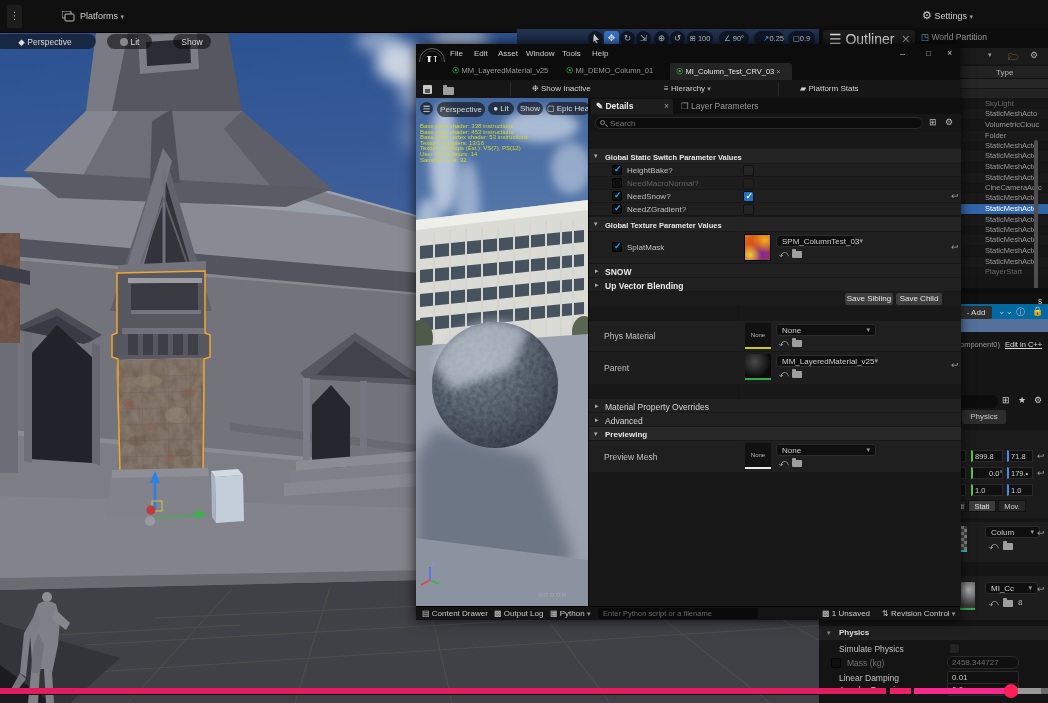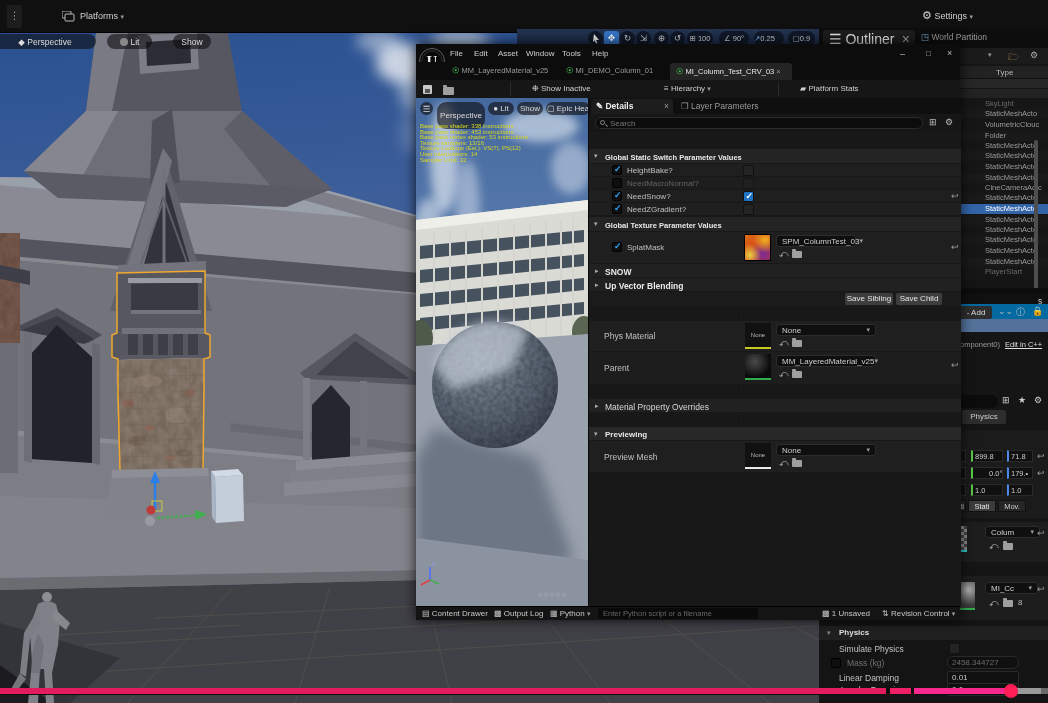--- a/index.html
+++ b/index.html
@@ -225,21 +225,21 @@
       <circle cx="7.5" cy="7.5" r="7.5" fill="#101828"></circle>
       <path d="M6,3 L11,9 L8,9 L9.5,12 L8,12.6 L6.8,9.6 L5,11 Z" fill="#e8e8e8"></path>
     </svg>
   <div class="abs" style="left:87px;top:2px;width:15px;height:15px;border-radius:3px;background:#3573c4;color:#fff;font-size:9px;text-align:center;line-height:15px">✥</div>
   <div class="abs" style="left:103px;top:2px;width:15px;height:15px;border-radius:8px;background:#101828;color:#ccc;font-size:8.5px;text-align:center;line-height:15px">↻</div>
   <div class="abs" style="left:119px;top:2px;width:15px;height:15px;border-radius:8px;background:#101828;color:#ccc;font-size:8.5px;text-align:center;line-height:15px">⇲</div>
   <div class="abs" style="left:137px;top:2px;width:15px;height:15px;border-radius:8px;background:#101828;color:#ccc;font-size:8.5px;text-align:center;line-height:15px">⊕</div>
   <div class="abs" style="left:153px;top:2px;width:15px;height:15px;border-radius:8px;background:#101828;color:#ccc;font-size:8.5px;text-align:center;line-height:15px">↺</div>
   <div class="abs" style="left:170px;top:2px;width:26px;height:15px;border-radius:8px;background:#101828;color:#ccc;font-size:7.5px;text-align:center;line-height:15px">⊞ 100</div>
   <div class="abs" style="left:202px;top:2px;width:30px;height:15px;border-radius:8px;background:#101828;color:#ccc;font-size:7.5px;text-align:center;line-height:15px">∠ 90°</div>
-  <div class="abs" style="left:237px;top:2px;width:30px;height:15px;border-radius:8px;background:#101828;color:#ccc;font-size:7.5px;text-align:left;line-height:15px"><span style="color:#7ab0ff">↗</span>0.25</div>
+  <div class="abs" style="left:237px;top:2px;width:30px;height:15px;border-radius:8px;background:#101828;color:#ccc;font-size:7.5px;text-align:right;line-height:15px"><span style="color:#7ab0ff">↗</span>0.25</div>
   <div class="abs" style="left:271px;top:2px;width:27px;height:15px;border-radius:8px;background:#101828;color:#ccc;font-size:7.5px;text-align:center;line-height:15px">▢0.9</div>
 </div>
 
 <div class="abs" style="left:819px;top:28px;width:229px;height:20px;background:#0d0d0d">
   <div class="abs" style="left:4px;top:2px;width:92px;height:18px;background:#1c1c1c;border-radius:3px 3px 0 0;color:#e0e0e0;font-size:14px;line-height:18px;padding-left:6px">☰ Outliner <span style="position:absolute;right:5px;color:#999">×</span></div>
   <div class="abs" style="left:102px;top:4px;color:#9a9a9a;font-size:8.5px"><span style="color:#7ab0e0">◳</span> World Partition</div>
 </div>
 
 <div class="abs" style="left:958px;top:48px;width:90px;height:655px;background:#151515">
 
@@ -466,21 +466,21 @@
 
     <g transform="translate(14,482)">
       <line x1="0" y1="0" x2="0" y2="-13" stroke="#4a6cff" stroke-width="1.5"></line>
       <line x1="0" y1="0" x2="-9" y2="5" stroke="#e04040" stroke-width="1.5"></line>
       <line x1="0" y1="0" x2="9" y2="4" stroke="#3fae4f" stroke-width="1.5"></line>
       <text x="2" y="-14" fill="#8a9aff" font-size="6">z</text>
     </g>
   </svg>
 
   <div class="pill" style="left:4px;top:58px;width:13px;height:13px;border-radius:50%">☰</div>
-  <div class="pill" style="left:21px;top:58px;width:48px;height:27px;font-size:8px">Perspective</div>
+  <div class="pill" style="left:21px;top:58px;width:48px;height:15px;font-size:8px">Perspective</div>
   <div class="pill" style="left:72px;top:58px;width:26px;height:13px;font-size:8px">● Lit</div>
   <div class="pill" style="left:101px;top:58px;width:26px;height:13px;font-size:8px">Show</div>
   <div class="pill" style="left:130px;top:58px;width:44px;height:13px;font-size:8px">▢ Epic Hea</div>
 
   <div class="abs" style="left:4px;top:80px;width:160px;font-size:6px;line-height:5.6px;color:#d8d820;white-space:nowrap">
     Base pass shader: 338 instructions<br>
     Base pass shader: 453 instructions<br>
     Base pass vertex shader: 53 instructions<br>
     Texture samplers: 13/16<br>
     Texture Lookups (Est.): VS(7), PS(12)<br>
@@ -575,20 +575,24 @@
         <div class="ddl" style="left:187px;top:3px;width:100px;height:12px">MM_LayeredMaterial_v25<span class="car">▾</span></div>
         <span class="abs tico" style="left:190px;top:17px">⤺</span>
         <div class="fold" style="left:203px;top:19px"></div>
         <span class="reset" style="left:362px;top:8px">↩</span>
       </div>
 
       <div class="abs" style="left:0;top:267px;width:372px;height:13px;background:#212121">
         <span class="abs" style="left:6px;top:3px;font-size:7px;color:#aaa">▸</span>
         <span class="abs hdr" style="left:16px;top:3px;font-size:8.5px;font-weight:normal;color:#d8d8d8">Material Property Overrides</span>
       </div>
+      <div class="abs" style="left:0;top:281px;width:372px;height:13px;background:#212121">
+        <span class="abs" style="left:6px;top:3px;font-size:7px;color:#aaa">▸</span>
+        <span class="abs hdr" style="left:16px;top:3px;font-size:8.5px;font-weight:normal;color:#d8d8d8">Advanced</span>
+      </div>
 
       <div class="abs" style="left:0;top:295px;width:372px;height:13px;background:#282828">
         <span class="abs" style="left:5px;top:3px;font-size:7px;color:#aaa">▾</span>
         <span class="abs hdr" style="left:16px;top:3px">Previewing</span>
       </div>
       <div class="abs" style="left:0;top:309px;width:372px;height:31px;background:#1f1f1f">
         <span class="abs row-label" style="left:15px;top:11px">Preview Mesh</span>
         <div class="abs" style="left:156px;top:2px;width:26px;height:26px;background:#111;border-bottom:2px solid #e8e8e8;color:#bbb;font-size:6px;text-align:center;line-height:24px">None</div>
         <div class="ddl" style="left:187px;top:3px;width:100px;height:12px">None<span class="car">▾</span></div>
         <span class="abs tico" style="left:190px;top:17px">⤺</span>

